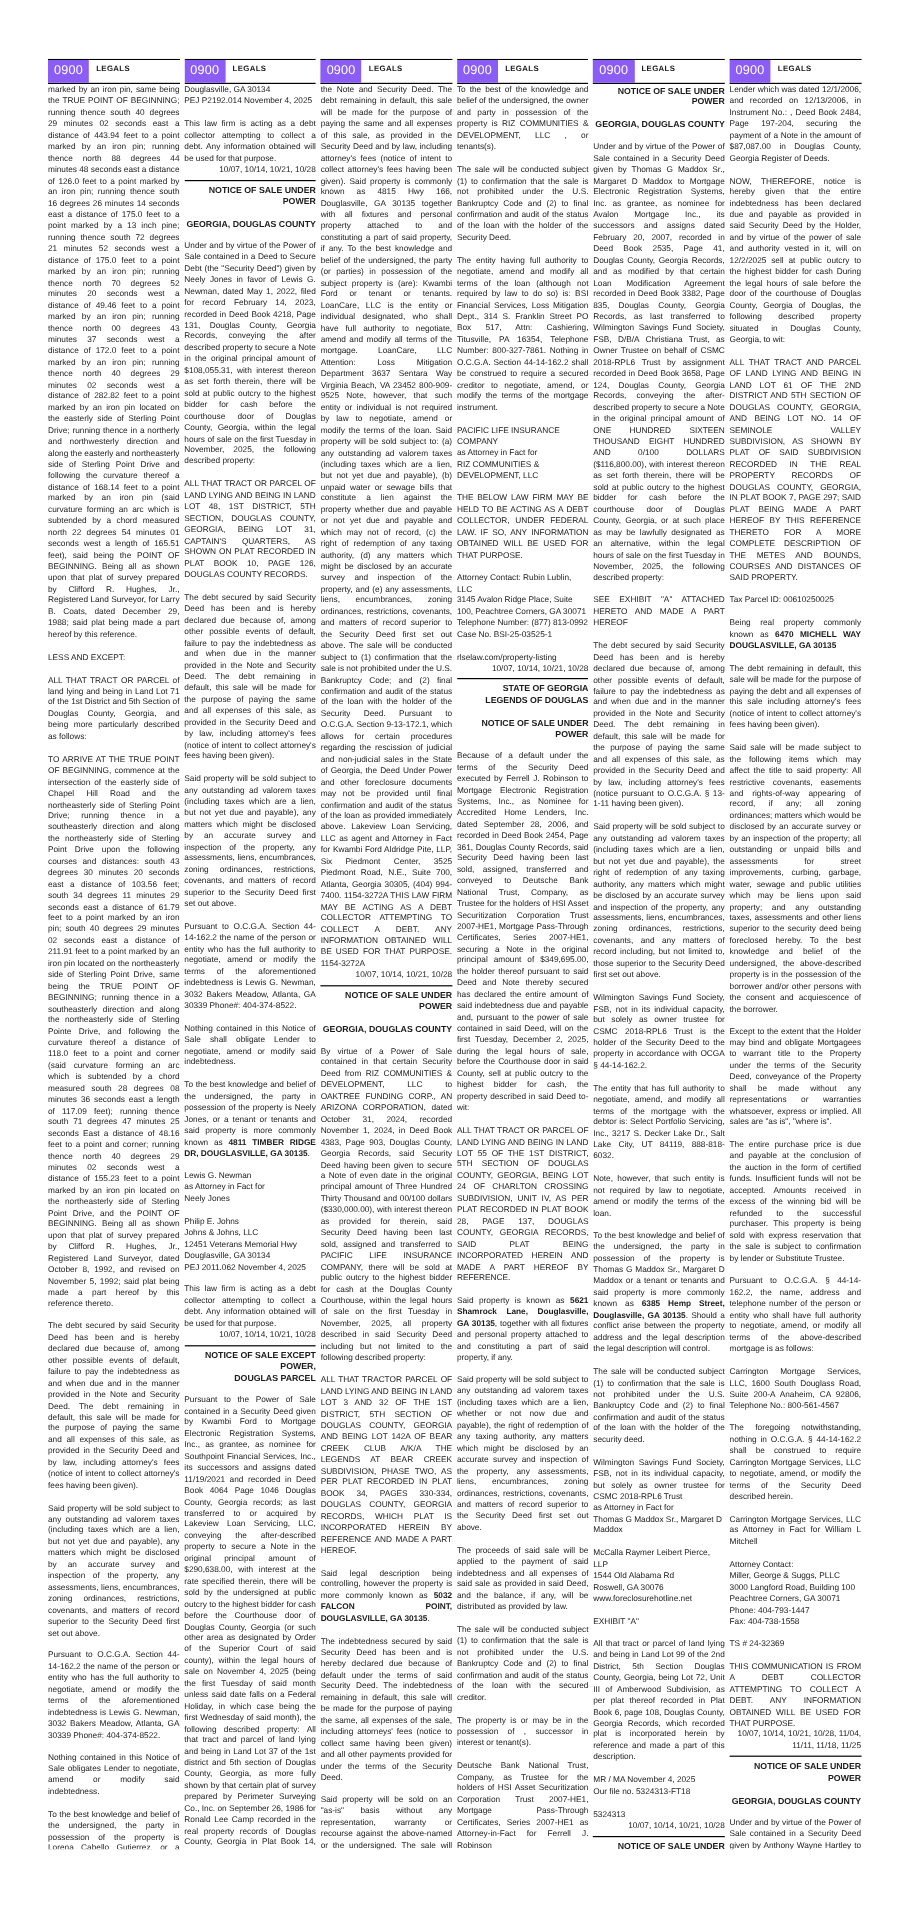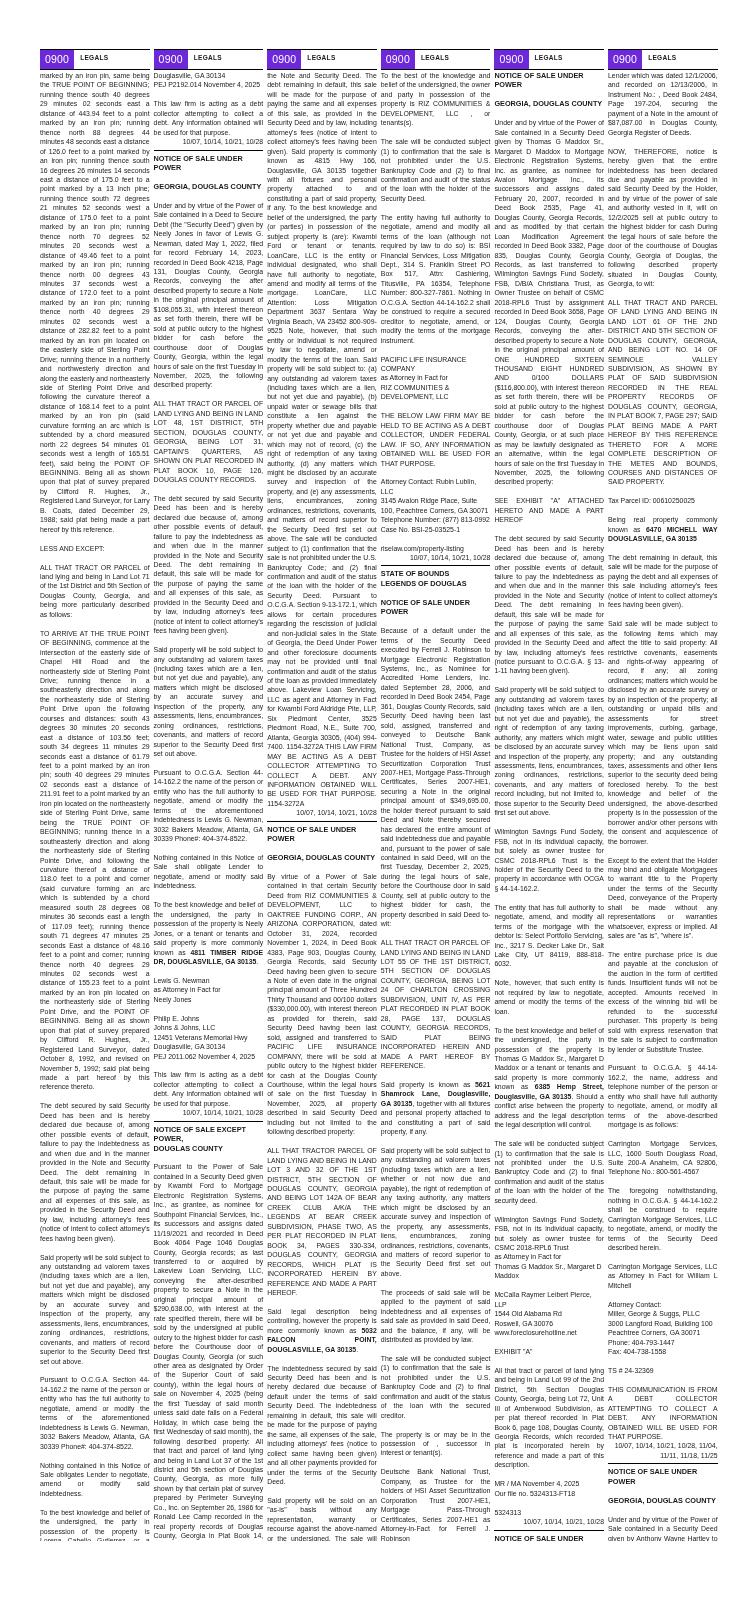--- a/index.html
+++ b/index.html
@@ -1,26 +1,26 @@
 <!DOCTYPE html>
 <html><head>
 <meta charset="utf-8">
 <style>
   html,body{margin:0;padding:0;background:#ffffff;}
   body{width:756px;height:1597px;position:relative;overflow:hidden;font-family:"Liberation Sans",sans-serif;color:#1a1a1a;}
   .page{position:absolute;left:38px;top:49px;width:682px;height:1492px;display:flex;}
   .col{width:113.6px;padding:0 2px;box-sizing:border-box;overflow:hidden;position:relative;}
   .col + .col{margin-left:0;}
   .hdr{display:flex;align-items:stretch;height:19px;border-top:1px solid #000;border-bottom:1.5px solid #000;margin-bottom:1px;}
-  .hdr .code{background:#6d28d9;color:#fff;font-size:10.5px;line-height:19px;padding:0 5px;letter-spacing:0.2px;}
+  .hdr .code{background:#8b5cf6;color:#fff;font-size:10.5px;line-height:19px;padding:0 5px;letter-spacing:0.2px;}
   .hdr .lbl{font-size:6.5px;font-weight:bold;padding-left:6px;line-height:16px;letter-spacing:0.3px;}
   .body{font-size:6.9px;line-height:9.45px;text-align:justify;hyphens:manual;}
   .body p{margin:0 0 9.45px 0;}
   .body p.nb{margin-bottom:0;}
-  .body .c{text-align:left;font-weight:bold;font-size:7.3px;line-height:9.45px;}
+  .body .c{text-align:right;font-weight:bold;font-size:7.3px;line-height:9.45px;}
   .body .dates{text-align:right;margin-bottom:2px;}
   .sep{border-top:1.5px solid #000;margin:3px 0 3px 0;}
   b{font-weight:bold;}
   .left{text-align:left;}
 </style>
 </head>
 <body>
 
 <div class="page" id="page">
     <div class="col">
@@ -57,21 +57,21 @@
         <p><span>The debt secured by said Security Deed has been and is hereby declared due because of, among other possible events of default, failure to pay the indebtedness as and when due in the manner provided in the Note and Security Deed. The debt remaining in default, this sale will be made for the purpose of paying the same and all expenses of this sale, as provided in the Security Deed and by law, including attorney's fees (notice of intent to collect attorney's fees having been given).</span></p>
         <p><span>Said property will be sold subject to any outstanding ad valorem taxes (including taxes which are a lien, but not yet due and payable), any matters which might be disclosed by an accurate survey and inspection of the property, any assessments, liens, encumbrances, zoning ordinances, restrictions, covenants, and matters of record superior to the Security Deed first set out above.</span></p>
         <p><span>Pursuant to O.C.G.A. Section 44-14-162.2 the name of the person or entity who has the full authority to negotiate, amend or modify the terms of the aforementioned indebtedness is Lewis G. Newman, 3032 Bakers Meadow, Atlanta, GA 30339 Phone#: 404-374-8522.</span></p>
         <p><span>Nothing contained in this Notice of Sale shall obligate Lender to negotiate, amend or modify said indebtedness.</span></p>
         <p><span>To the best knowledge and belief of the undersigned, the party in possession of the property is Neely Jones, or a tenant or tenants and said property is more commonly known as </span><b>4811 TIMBER RIDGE DR, DOUGLASVILLE, GA 30135</b><span>.</span></p>
         <p class="left"><span>Lewis G. Newman</span><br><span>as Attorney in Fact for</span><br><span>Neely Jones</span></p>
         <p class="left"><span>Philip E. Johns</span><br><span>Johns &amp; Johns, LLC</span><br><span>12451 Veterans Memorial Hwy</span><br><span>Douglasville, GA 30134</span><br><span>PEJ 2011.062 November 4, 2025</span></p>
         <p class="nb"><span>This law firm is acting as a debt collector attempting to collect a debt. Any information obtained will be used for that purpose.</span></p>
         <div class="dates">10/07, 10/14, 10/21, 10/28</div>
         <div class="sep"></div>
-        <p class="c"><span>NOTICE OF SALE EXCEPT POWER,</span><br><span>DOUGLAS COUNTY</span></p>
+        <p class="c"><span>NOTICE OF SALE EXCEPT POWER,</span><br><span>DOUGLAS PARCEL</span></p>
         <p><span>Pursuant to the Power of Sale contained in a Security Deed given by Kwambi Ford to Mortgage Electronic Registration Systems, Inc., as grantee, as nominee for Southpoint Financial Services, Inc., its successors and assigns dated 11/19/2021 and recorded in Deed Book 4064 Page 1046 Douglas County, Georgia records; as last transferred to or acquired by Lakeview Loan Servicing, LLC, conveying the after-described property to secure a Note in the original principal amount of $290,638.00, with interest at the rate specified therein, there will be sold by the undersigned at public outcry to the highest bidder for cash before the Courthouse door of Douglas County, Georgia (or such other area as designated by Order of the Superior Court of said county), within the legal hours of sale on November 4, 2025 (being the first Tuesday of said month unless said date falls on a Federal Holiday, in which case being the first Wednesday of said month), the following described property: All that tract and parcel of land lying and being in Land Lot 37 of the 1st district and 5th section of Douglas County, Georgia, as more fully shown by that certain plat of survey prepared by Perimeter Surveying Co., Inc. on September 26, 1986 for Ronald Lee Camp recorded in the real property records of Douglas County, Georgia in Plat Book 14, page 264, Douglas County Georgia records. Said tract containing 3.82 Acres and having an address of </span></p>
       </div>
     </div>
     <div class="col">
       <div class="hdr">
         <span class="code">0900</span>
         <span class="lbl">LEGALS</span>
       </div>
       <div class="body">
         <p class="nb"><span>the Note and Security Deed. The debt remaining in default, this sale will be made for the purpose of paying the same and all expenses of this sale, as provided in the Security Deed and by law, including attorney's fees (notice of intent to collect attorney's fees having been given). Said property is commonly known as 4815 Hwy 166, Douglasville, GA 30135 together with all fixtures and personal property attached to and constituting a part of said property, if any. To the best knowledge and belief of the undersigned, the party (or parties) in possession of the subject property is (are): Kwambi Ford or tenant or tenants. LoanCare, LLC is the entity or individual designated, who shall have full authority to negotiate, amend and modify all terms of the mortgage. LoanCare, LLC Attention: Loss Mitigation Department 3637 Sentara Way Virginia Beach, VA 23452 800-909-9525 Note, however, that such entity or individual is not required by law to negotiate, amend or modify the terms of the loan. Said property will be sold subject to: (a) any outstanding ad valorem taxes (including taxes which are a lien, but not yet due and payable), (b) unpaid water or sewage bills that constitute a lien against the property whether due and payable or not yet due and payable and which may not of record, (c) the right of redemption of any taxing authority, (d) any matters which might be disclosed by an accurate survey and inspection of the property, and (e) any assessments, liens, encumbrances, zoning ordinances, restrictions, covenants, and matters of record superior to the Security Deed first set out above. The sale will be conducted subject to (1) confirmation that the sale is not prohibited under the U.S. Bankruptcy Code; and (2) final confirmation and audit of the status of the loan with the holder of the Security Deed. Pursuant to O.C.G.A. Section 9-13-172.1, which allows for certain procedures regarding the rescission of judicial and non-judicial sales in the State of Georgia, the Deed Under Power and other foreclosure documents may not be provided until final confirmation and audit of the status of the loan as provided immediately above. Lakeview Loan Servicing, LLC as agent and Attorney in Fact for Kwambi Ford Aldridge Pite, LLP, Six Piedmont Center, 3525 Piedmont Road, N.E., Suite 700, Atlanta, Georgia 30305, (404) 994-7400. 1154-3272A THIS LAW FIRM MAY BE ACTING AS A DEBT COLLECTOR ATTEMPTING TO COLLECT A DEBT. ANY INFORMATION OBTAINED WILL BE USED FOR THAT PURPOSE. 1154-3272A</span></p>
@@ -94,21 +94,21 @@
       <div class="body">
         <p><span>To the best of the knowledge and belief of the undersigned, the owner and party in possession of the property is RIZ COMMUNITIES &amp; DEVELOPMENT, LLC , or tenants(s).</span></p>
         <p><span>The sale will be conducted subject (1) to confirmation that the sale is not prohibited under the U.S. Bankruptcy Code and (2) to final confirmation and audit of the status of the loan with the holder of the Security Deed.</span></p>
         <p><span>The entity having full authority to negotiate, amend and modify all terms of the loan (although not required by law to do so) is: BSI Financial Services, Loss Mitigation Dept., 314 S. Franklin Street PO Box 517, Attn: Cashiering, Titusville, PA 16354, Telephone Number: 800-327-7861. Nothing in O.C.G.A. Section 44-14-162.2 shall be construed to require a secured creditor to negotiate, amend, or modify the terms of the mortgage instrument.</span></p>
         <p class="left"><span>PACIFIC LIFE INSURANCE COMPANY</span><br><span>as Attorney in Fact for</span><br><span>RIZ COMMUNITIES &amp; DEVELOPMENT, LLC</span></p>
         <p><span>THE BELOW LAW FIRM MAY BE HELD TO BE ACTING AS A DEBT COLLECTOR, UNDER FEDERAL LAW. IF SO, ANY INFORMATION OBTAINED WILL BE USED FOR THAT PURPOSE.</span></p>
         <p class="left"><span>Attorney Contact: Rubin Lublin, LLC</span><br><span>3145 Avalon Ridge Place, Suite 100, Peachtree Corners, GA 30071</span><br><span>Telephone Number: (877) 813-0992 Case No. BSI-25-03525-1</span></p>
         <p class="nb"><span>rlselaw.com/property-listing</span></p>
         <div class="dates">10/07, 10/14, 10/21, 10/28</div>
         <div class="sep"></div>
-        <p class="c"><span>STATE OF BOUNDS</span><br><span>LEGENDS OF DOUGLAS</span></p>
+        <p class="c"><span>STATE OF GEORGIA</span><br><span>LEGENDS OF DOUGLAS</span></p>
         <p class="c"><span>NOTICE OF SALE UNDER POWER</span></p>
         <p><span>Because of a default under the terms of the Security Deed executed by Ferrell J. Robinson to Mortgage Electronic Registration Systems, Inc., as Nominee for Accredited Home Lenders, Inc. dated September 28, 2006, and recorded in Deed Book 2454, Page 361, Douglas County Records, said Security Deed having been last sold, assigned, transferred and conveyed to Deutsche Bank National Trust, Company, as Trustee for the holders of HSI Asset Securitization Corporation Trust 2007-HE1, Mortgage Pass-Through Certificates, Series 2007-HE1, securing a Note in the original principal amount of $349,695.00, the holder thereof pursuant to said Deed and Note thereby secured has declared the entire amount of said indebtedness due and payable and, pursuant to the power of sale contained in said Deed, will on the first Tuesday, December 2, 2025, during the legal hours of sale, before the Courthouse door in said County, sell at public outcry to the highest bidder for cash, the property described in said Deed to-wit:</span></p>
         <p><span>ALL THAT TRACT OR PARCEL OF LAND LYING AND BEING IN LAND LOT 55 OF THE 1ST DISTRICT, 5TH SECTION OF DOUGLAS COUNTY, GEORGIA, BEING LOT 24 OF CHARLTON CROSSING SUBDIVISION, UNIT IV, AS PER PLAT RECORDED IN PLAT BOOK 28, PAGE 137, DOUGLAS COUNTY, GEORGIA RECORDS, SAID PLAT BEING INCORPORATED HEREIN AND MADE A PART HEREOF BY REFERENCE.</span></p>
         <p><span>Said property is known as </span><b>5621 Shamrock Lane, Douglasville, GA 30135</b><span>, together with all fixtures and personal property attached to and constituting a part of said property, if any.</span></p>
         <p><span>Said property will be sold subject to any outstanding ad valorem taxes (including taxes which are a lien, whether or not now due and payable), the right of redemption of any taxing authority, any matters which might be disclosed by an accurate survey and inspection of the property, any assessments, liens, encumbrances, zoning ordinances, restrictions, covenants, and matters of record superior to the Security Deed first set out above.</span></p>
         <p><span>The proceeds of said sale will be applied to the payment of said indebtedness and all expenses of said sale as provided in said Deed, and the balance, if any, will be distributed as provided by law.</span></p>
         <p><span>The sale will be conducted subject (1) to confirmation that the sale is not prohibited under the U.S. Bankruptcy Code and (2) to final confirmation and audit of the status of the loan with the secured creditor.</span></p>
         <p><span>The property is or may be in the possession of , successor in interest or tenant(s).</span></p>
         <p><span>Deutsche Bank National Trust, Company, as Trustee for the holders of HSI Asset Securitization Corporation Trust 2007-HE1, Mortgage Pass-Through Certificates, Series 2007-HE1 as Attorney-in-Fact for Ferrell J. Robinson</span></p>
       </div>

